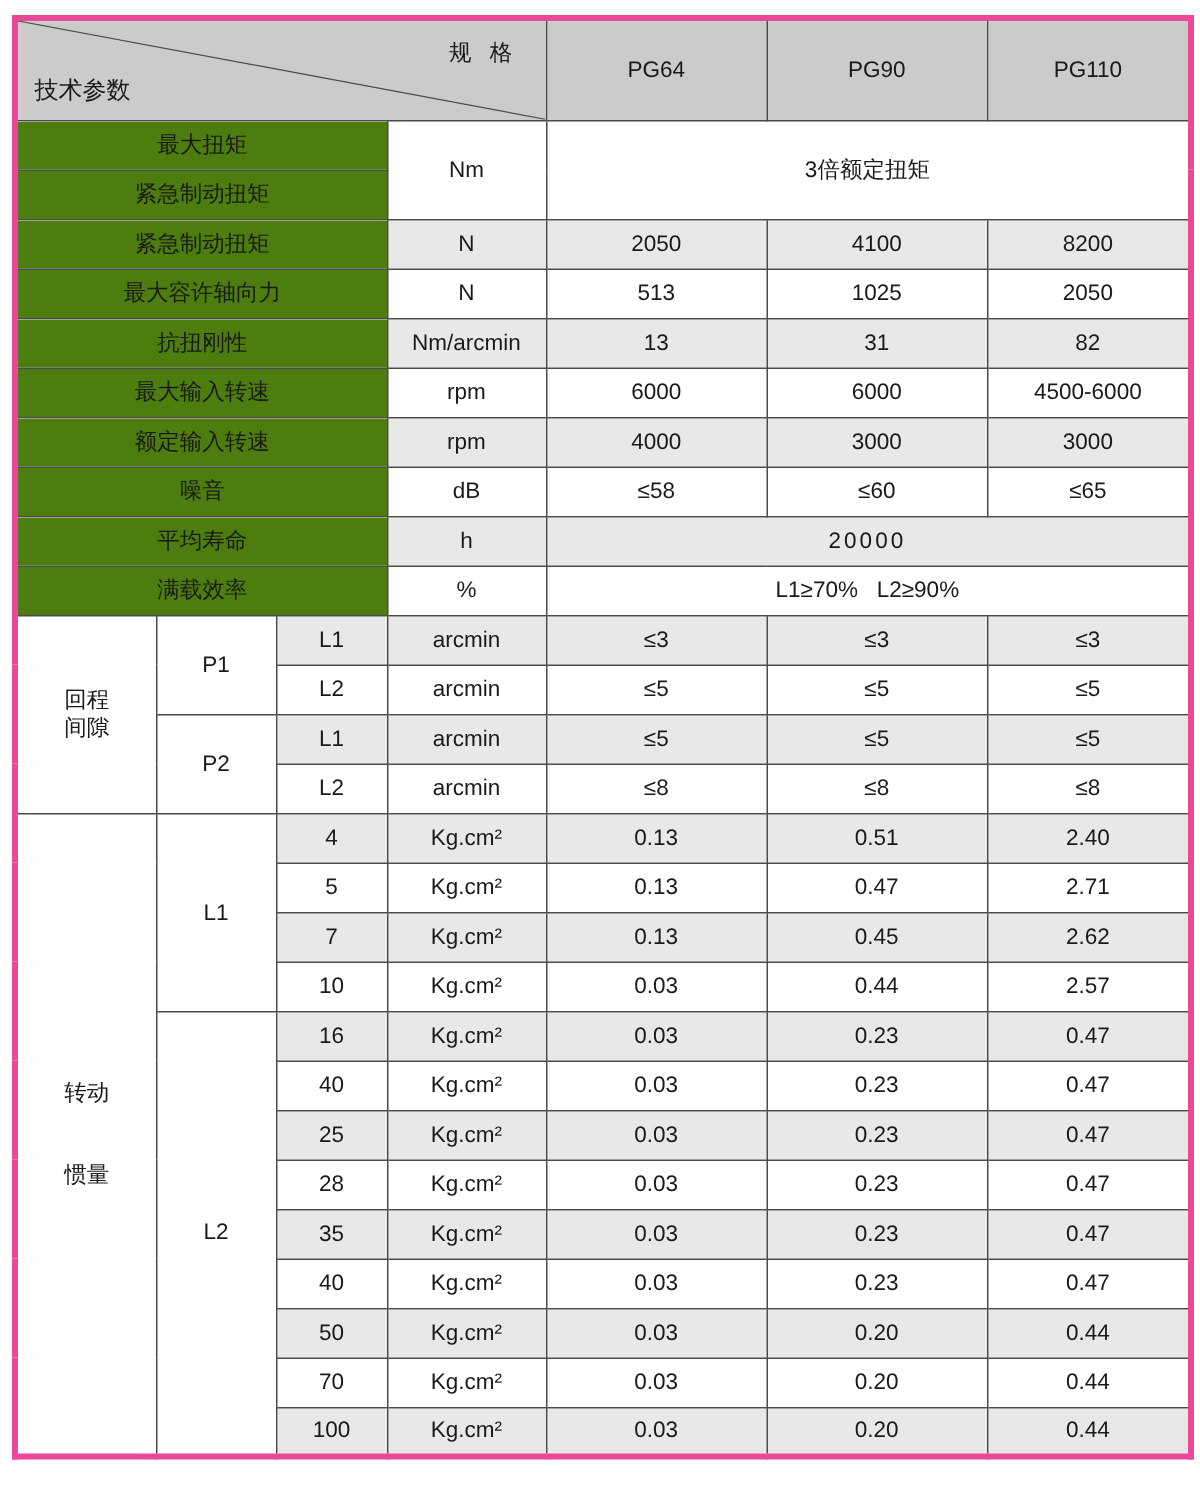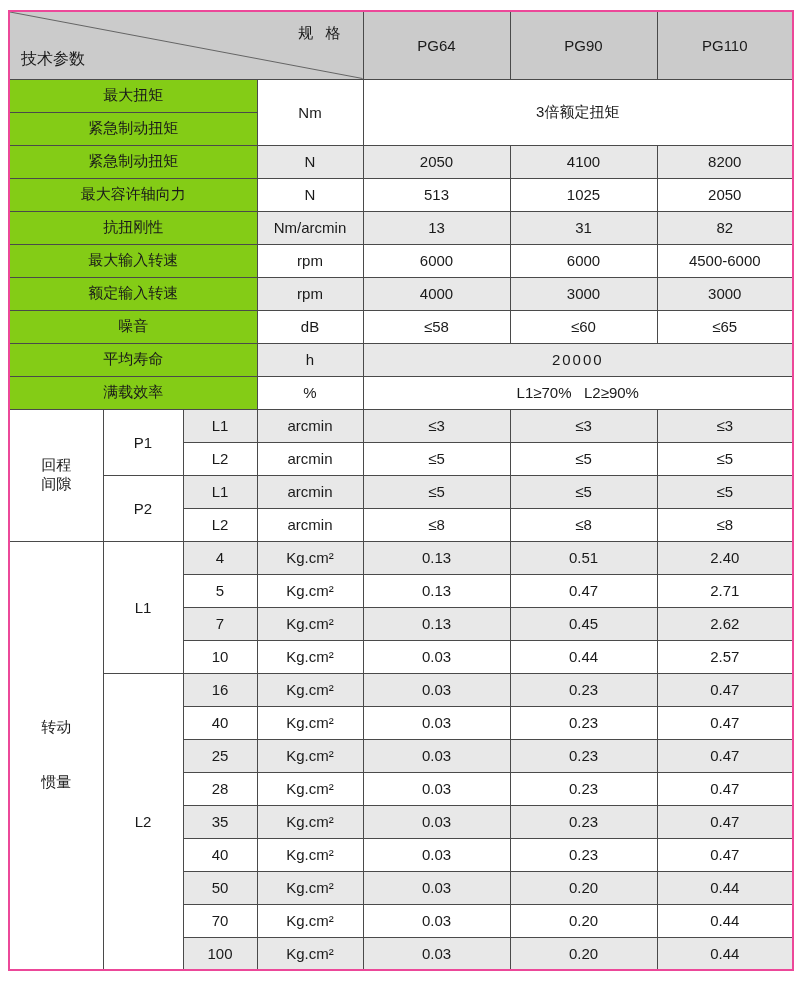--- a/index.html
+++ b/index.html
@@ -6,35 +6,35 @@
   body{
     width:800px;height:1002px;background:#ffffff;
     font-family:"Liberation Sans","DejaVu Sans",sans-serif;
     color:#1a1a1a;
   }
   table.spec{
     border-collapse:collapse;
     table-layout:fixed;
     width:784px;
     margin:10px 0 0 8px;
-    border:2px solid #ec4899;
+    border:4px solid #ec4899;
   }
   td{
     border:1px solid #4a4a4a;
     text-align:center;
     vertical-align:middle;
     font-size:15px;
     padding:0;
     overflow:hidden;
   }
   tr.hdr{height:68px;}
   tr.r{height:33px;}
   
   .hbg{background:#cbcbcb;}
-  .lab{background:#84cc16;}
+  .lab{background:#4d7c0f;}
   .g{background:#e8e8e8;}
   .w{background:#ffffff;}
   
   td.diag{position:relative;padding:0;}
   td.diag svg{position:absolute;left:0;top:0;width:100%;height:100%;display:block;}
   .diag-top{position:absolute;top:12px;right:18px;font-size:15px;letter-spacing:4px;}
   .diag-bottom{position:absolute;bottom:9px;left:11px;font-size:16px;}
   
   .stack span{display:block;}
   .stack.wide span + span{}

